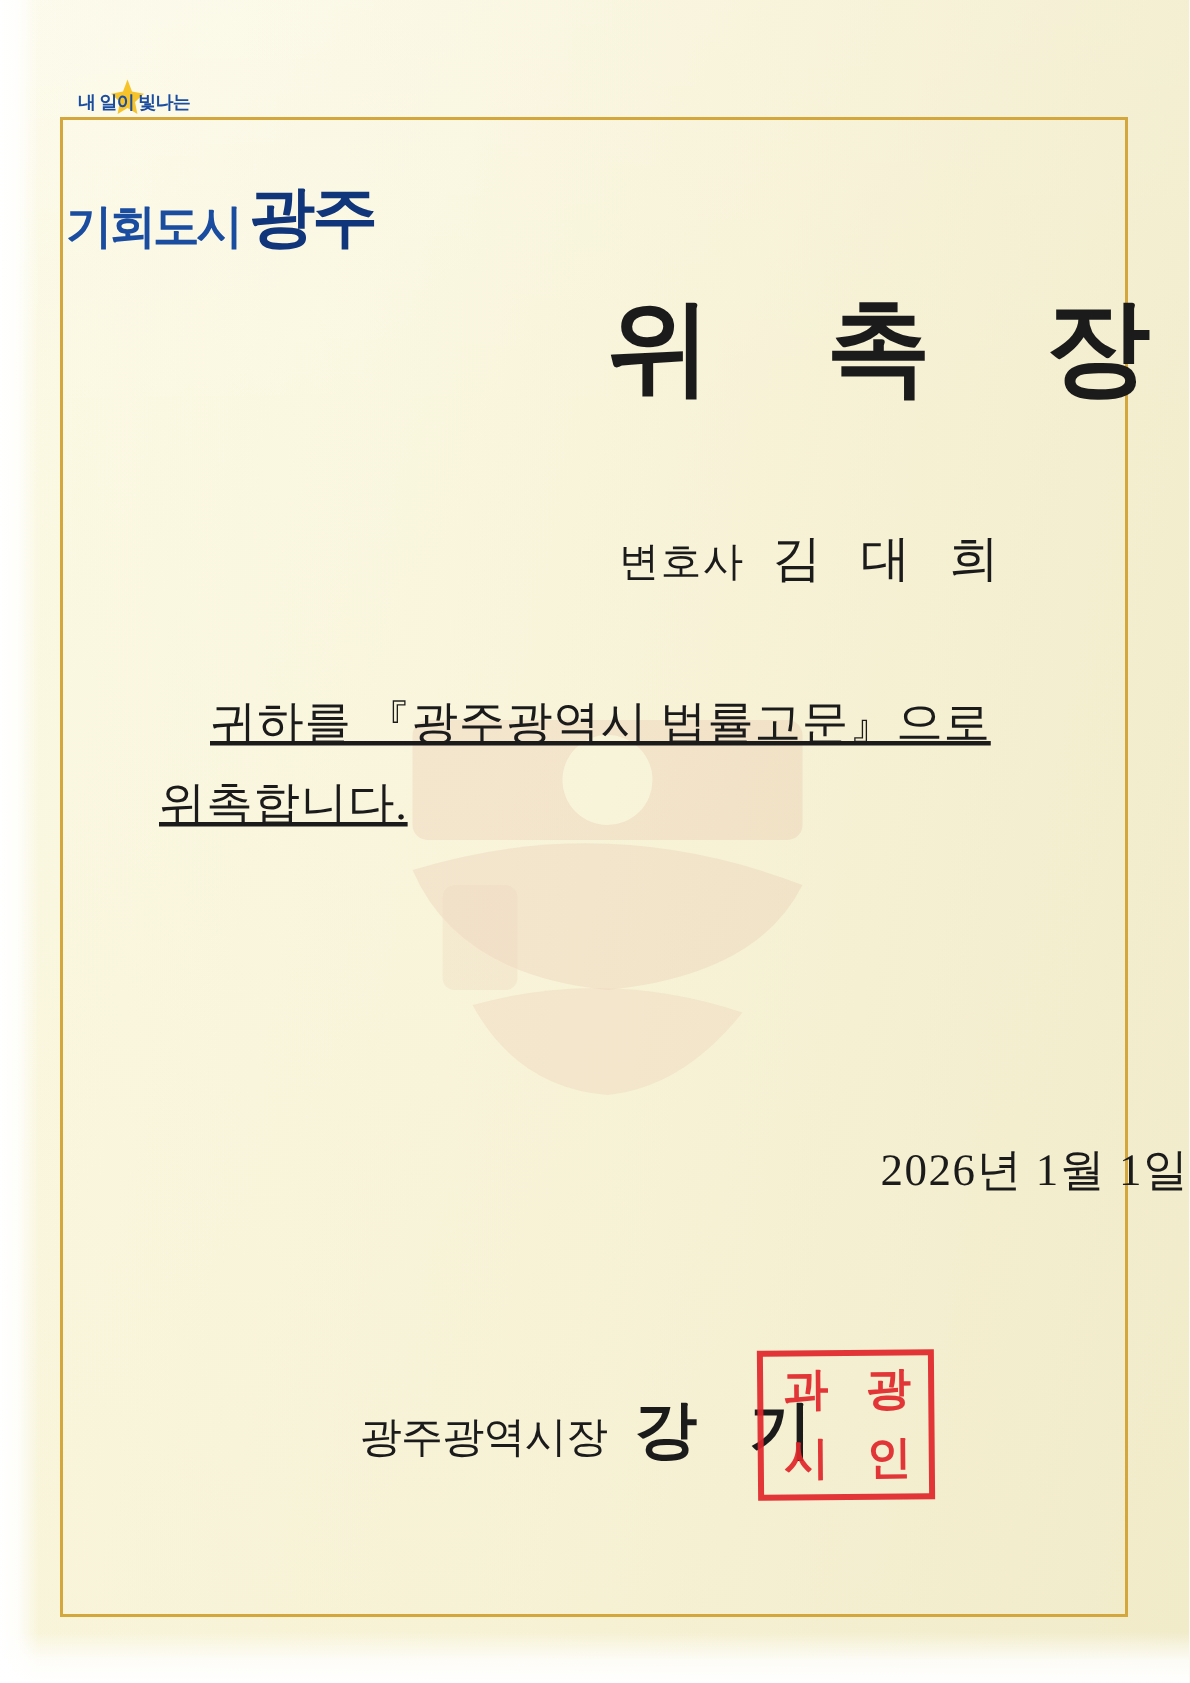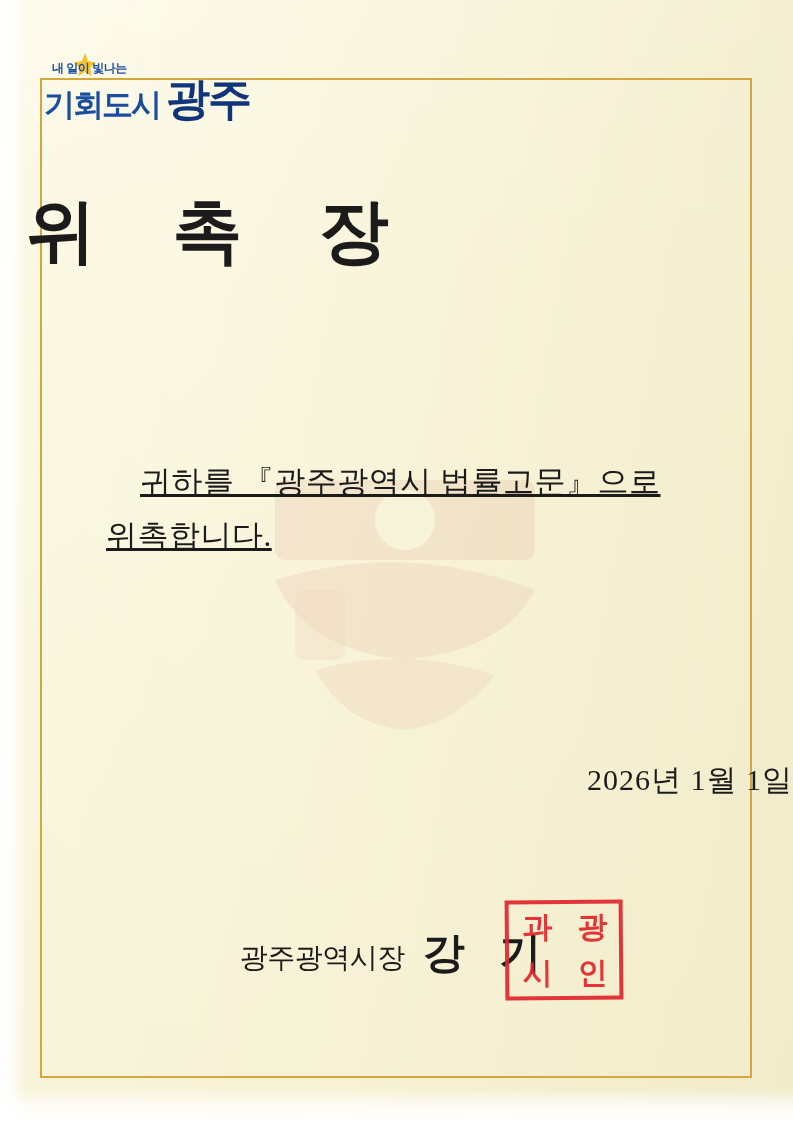--- a/index.html
+++ b/index.html
@@ -100,40 +100,41 @@
     letter-spacing: -2px;
     line-height: 1;
   }
   .logo-city {
     font-family: "Liberation Sans", sans-serif;
     font-size: 44px;
     font-weight: bold;
     color: #10357a;
     letter-spacing: -2px;
     line-height: 0.95;
+    margin-top: 46px;
   }
 
   
   .watermark {
     position: absolute;
     left: 255px;
     top: 470px;
     width: 300px;
     height: 280px;
     opacity: 0.20;
     pointer-events: none;
   }
 
   
   .cert-title {
     position: absolute;
     left: 0;
     right: 0;
     top: 185px;
-    text-align: left;
+    text-align: right;
     font-family: "DejaVu Serif", "Liberation Serif", serif;
     font-size: 70px;
     font-weight: bold;
     letter-spacing: 26px;
     text-indent: 26px;
     color: #1b1b1b;
   }
 
   .recipient-line {
     position: absolute;
@@ -247,20 +248,24 @@
     </svg>
     <div class="logo-slogan">내 일이 빛나는</div>
     <div class="logo-main">
       <span class="logo-sub">기회도시</span>
       <span class="logo-city">광주</span>
     </div>
   </div>
 
   <div class="cert-title">위 촉 장</div>
 
+  <div class="recipient-line">
+    <span class="recipient-role">변호사</span>
+    <span class="recipient-name">김 대 희</span>
+  </div>
 
   <div class="body-text">귀하를 『광주광역시 법률고문』으로 위촉합니다.</div>
 
   <div class="issue-date">2026년 1월 1일</div>
 
   <div class="signature-row">
     <span class="signer-title">광주광역시장</span>
     <span class="signer-name">강 기</span>
   </div>
 

